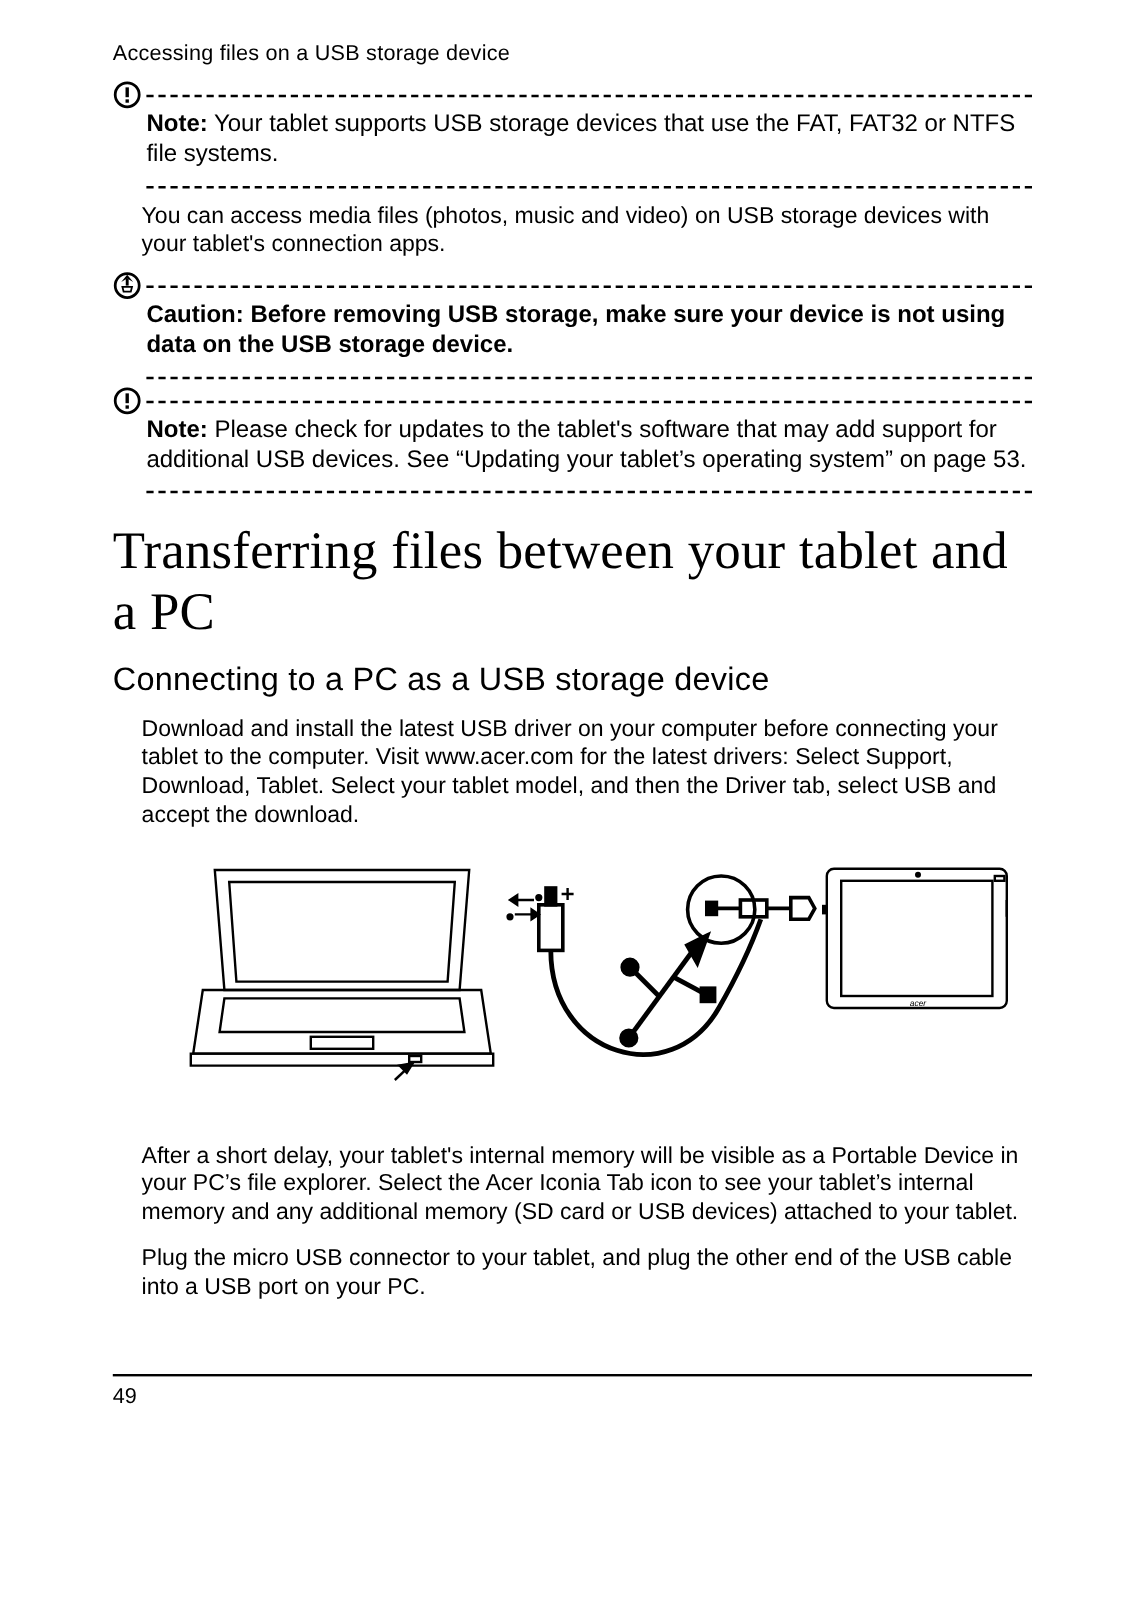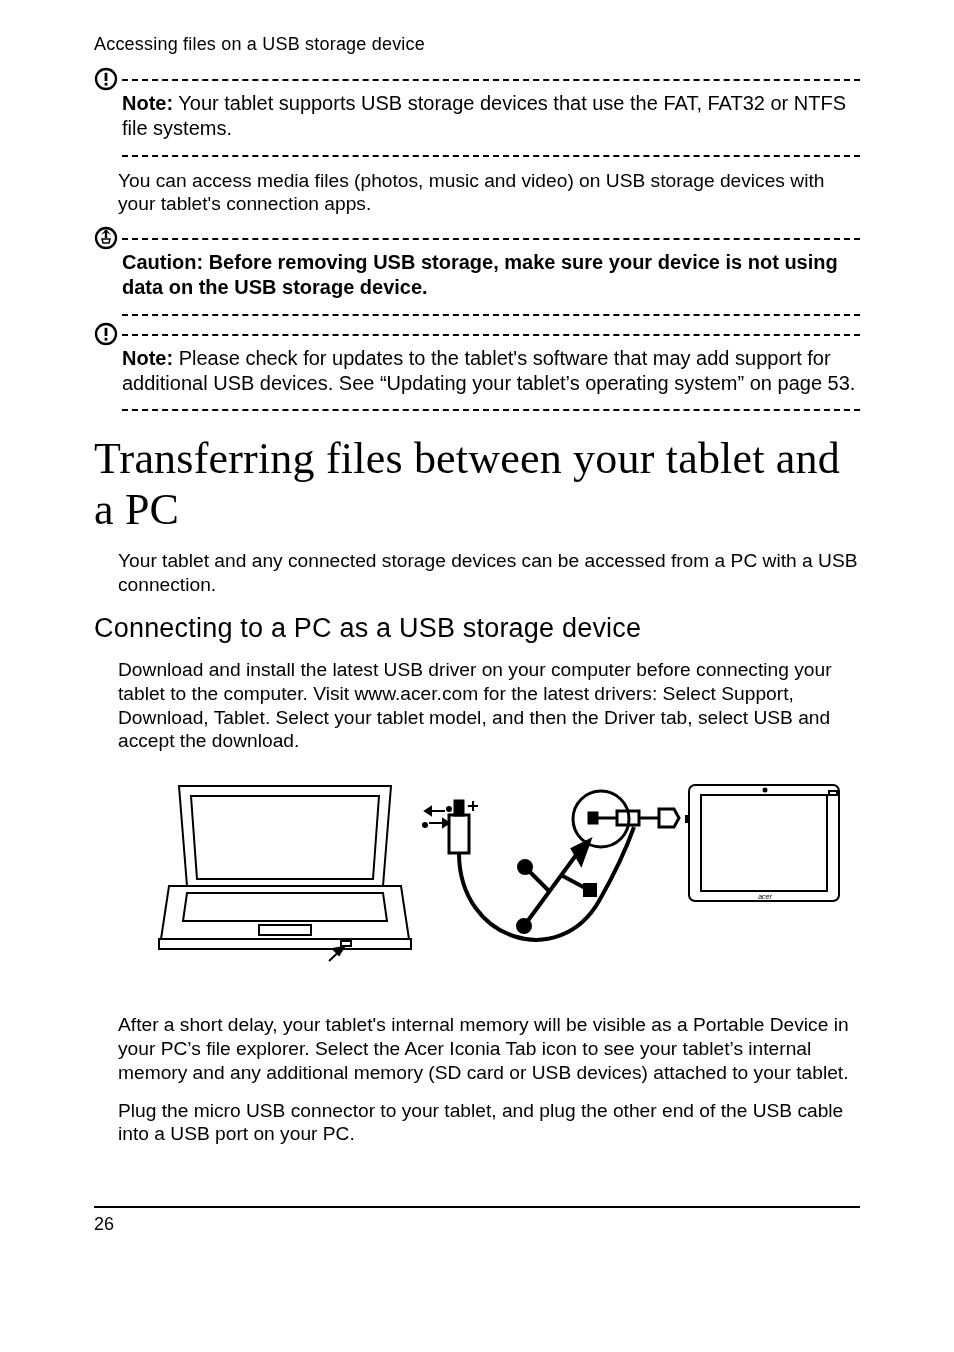--- a/index.html
+++ b/index.html
@@ -80,21 +80,20 @@
   </div>
   <div class="callout">
     <div class="callout-inner">
       <span class="lead">Note:</span><span> Please check for updates to the tablet's software that may add support for additional USB devices. See “Updating your tablet’s operating system” on page 53.</span>
     </div>
   </div>
   <div class="dash-top" style="margin-bottom:4px;"></div>
 
   <h1 class="main">Transferring files between your tablet and a PC</h1>
 
-  <p class="body">Your tablet and any connected storage devices can be accessed from a PC with a USB connection.</p>
 
   <h2 class="sub2">Connecting to a PC as a USB storage device</h2>
 
   <p class="body">
     <span>Download and install the latest USB driver on your computer before connecting your tablet to the computer. Visit </span><span class="bold">www.acer.com</span><span> for the latest drivers: Select </span><span class="bold">Support</span><span>, </span><span class="bold">Download</span><span>, </span><span class="bold">Tablet</span><span>. Select your tablet model, and then the </span><span class="bold">Driver</span><span> tab, select </span><span class="bold">USB</span><span> and accept the download.</span>
   </p>
 
 
   <div class="figure">
     <svg width="720" height="220" viewBox="0 0 720 220">
@@ -177,16 +176,16 @@
   </div>
 
   <p class="body">
     <span>After a short delay, your tablet's internal memory will be visible as a </span><span class="bold">Portable Device</span><span> in your PC’s file explorer. Select the </span><span class="bold">Acer Iconia Tab</span><span> icon to see your tablet’s internal memory and any additional memory (SD card or USB devices) attached to your tablet.</span>
   </p>
 
   <p class="body">Plug the micro USB connector to your tablet, and plug the other end of the USB cable into a USB port on your PC.</p>
 
   <div class="footer">
     <hr>
-    <div class="num">26</div>
+    <div class="num">49</div>
   </div>
 
 </div>
 
 </body></html>

